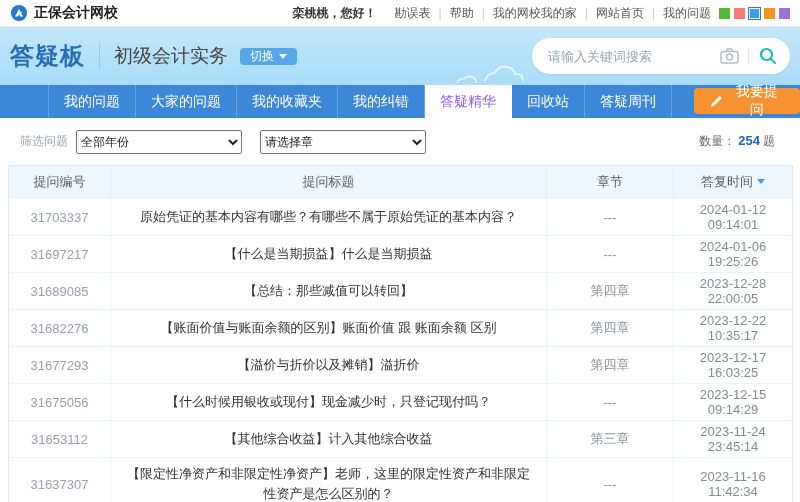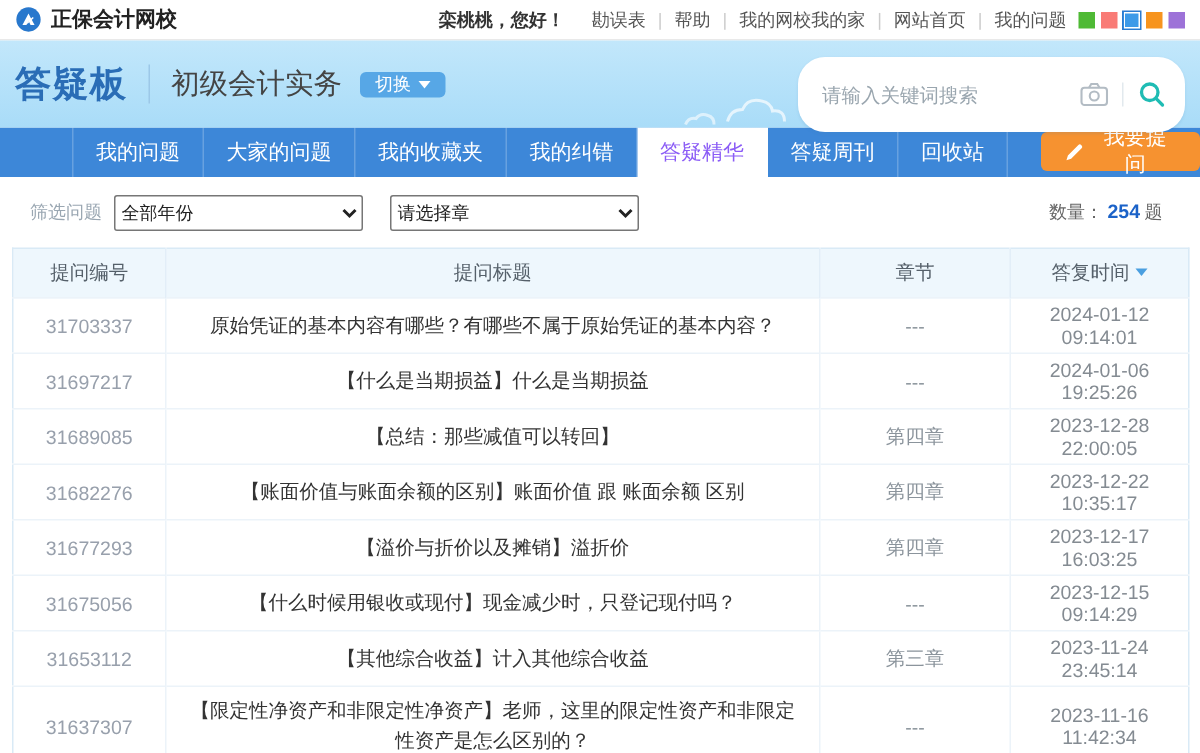--- a/index.html
+++ b/index.html
@@ -24,21 +24,21 @@
     display:flex; align-items:center; padding:0 10px; }
   .board-title { font-size:24px; font-weight:bold; color:#2a6db6; letter-spacing:1px; }
   .vdiv { width:1px; height:26px; background:#9cc8e8; margin:0 14px; }
   .course-title { font-size:19px; color:#444; }
   .switch-btn { margin-left:12px; background:#57a7e6; color:#fff; font-size:12px;
     border:none; border-radius:4px; padding:0 10px; cursor:pointer;
     display:flex; align-items:center; gap:5px; }
   .caret-down { width:0; height:0; border-left:4px solid transparent;
     border-right:4px solid transparent; border-top:5px solid #fff; }
   .clouds { position:absolute; left:455px; top:34px; opacity:.85; }
-  .search-pill { position:absolute; right:10px; top:11px; width:258px; height:50px;
+  .search-pill { position:absolute; right:10px; top:11px; width:258px; height:36px;
     background:#fff; border-radius:18px; display:flex; align-items:center;
     padding:0 12px 0 16px; box-shadow:0 1px 2px rgba(70,130,180,.15); }
   .search-input { border:none; outline:none; flex:1; font-size:13px; color:#333; min-width:0; }
   .search-input::placeholder { color:#9aa6af; }
   .pill-div { width:1px; height:16px; background:#e2e9ee; margin:0 9px; }
 
   
   .nav { height:33px; background:#3d87d8; display:flex; align-items:stretch; padding-left:48px; }
   .tab { color:#fff; font-size:14px; line-height:33px; padding:0 15px; cursor:pointer;
     border-right:1px solid rgba(255,255,255,.22); white-space:nowrap; }
@@ -130,22 +130,22 @@
     </svg>
   </div>
 </div>
 
 <div class="nav">
   <span class="tab">我的问题</span>
   <span class="tab">大家的问题</span>
   <span class="tab">我的收藏夹</span>
   <span class="tab">我的纠错</span>
   <span class="tab active">答疑精华</span>
+  <span class="tab">回收站</span>
   <span class="tab">答疑周刊</span>
-  <span class="tab">回收站</span>
   <button class="ask-btn">
     <svg width="13" height="13" viewBox="0 0 13 13">
       <path d="M1 12 L2 8.8 L9.2 1.6 a1.3 1.3 0 0 1 1.9 0 l0.3 0.3 a1.3 1.3 0 0 1 0 1.9 L4.2 11 Z" fill="#fff"></path>
     </svg>
     <span>我要提问</span>
   </button>
 </div>
 
 <div class="filter-row">
   <span class="filter-label">筛选问题</span>

